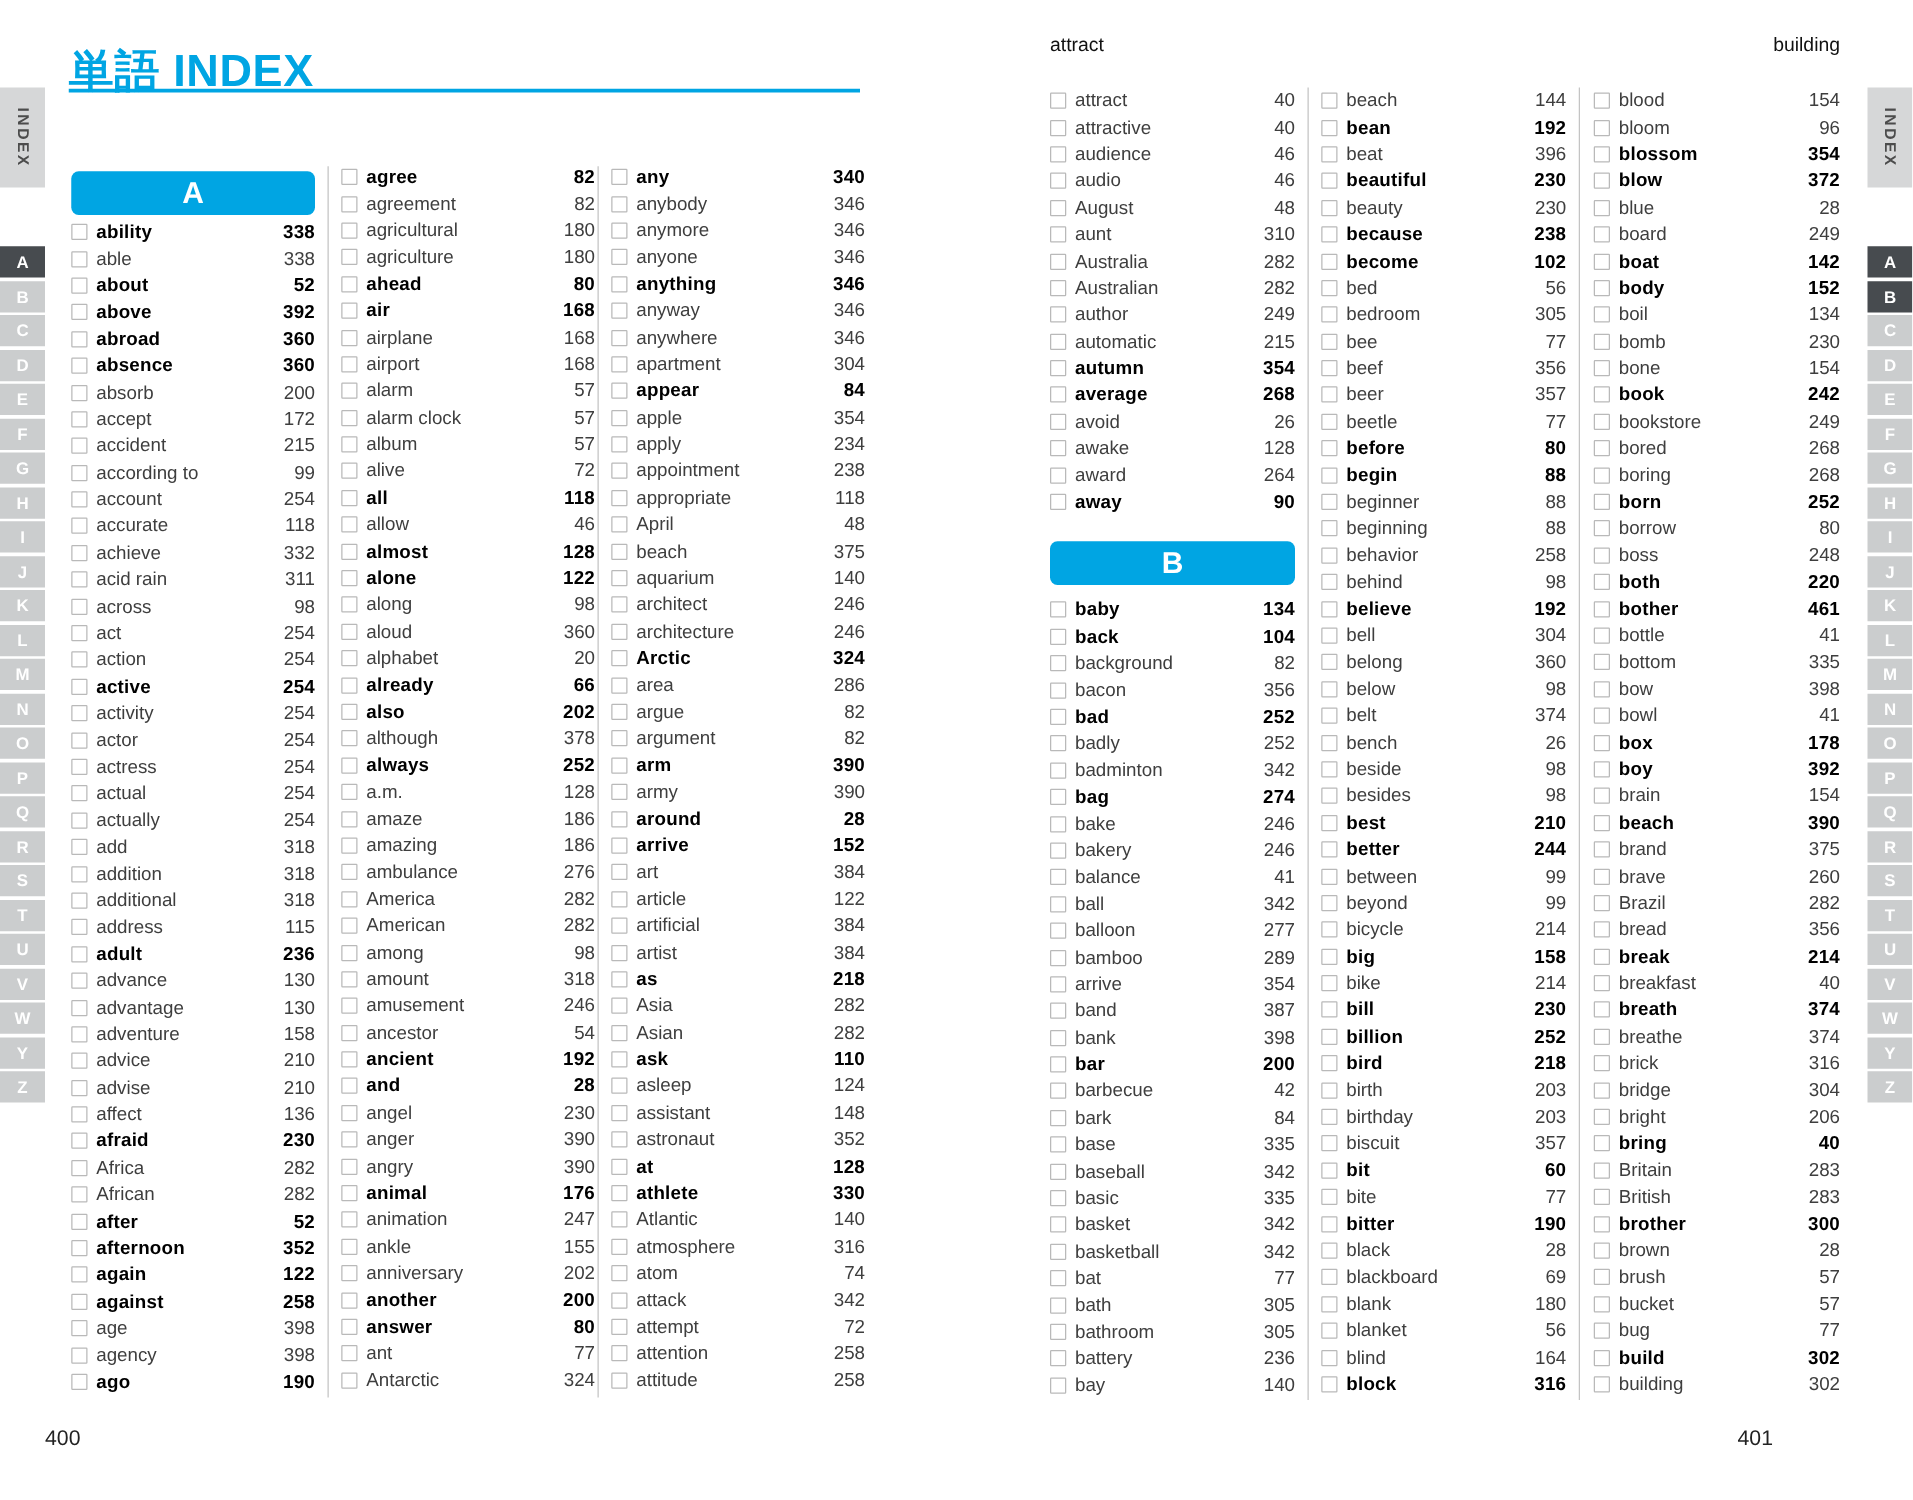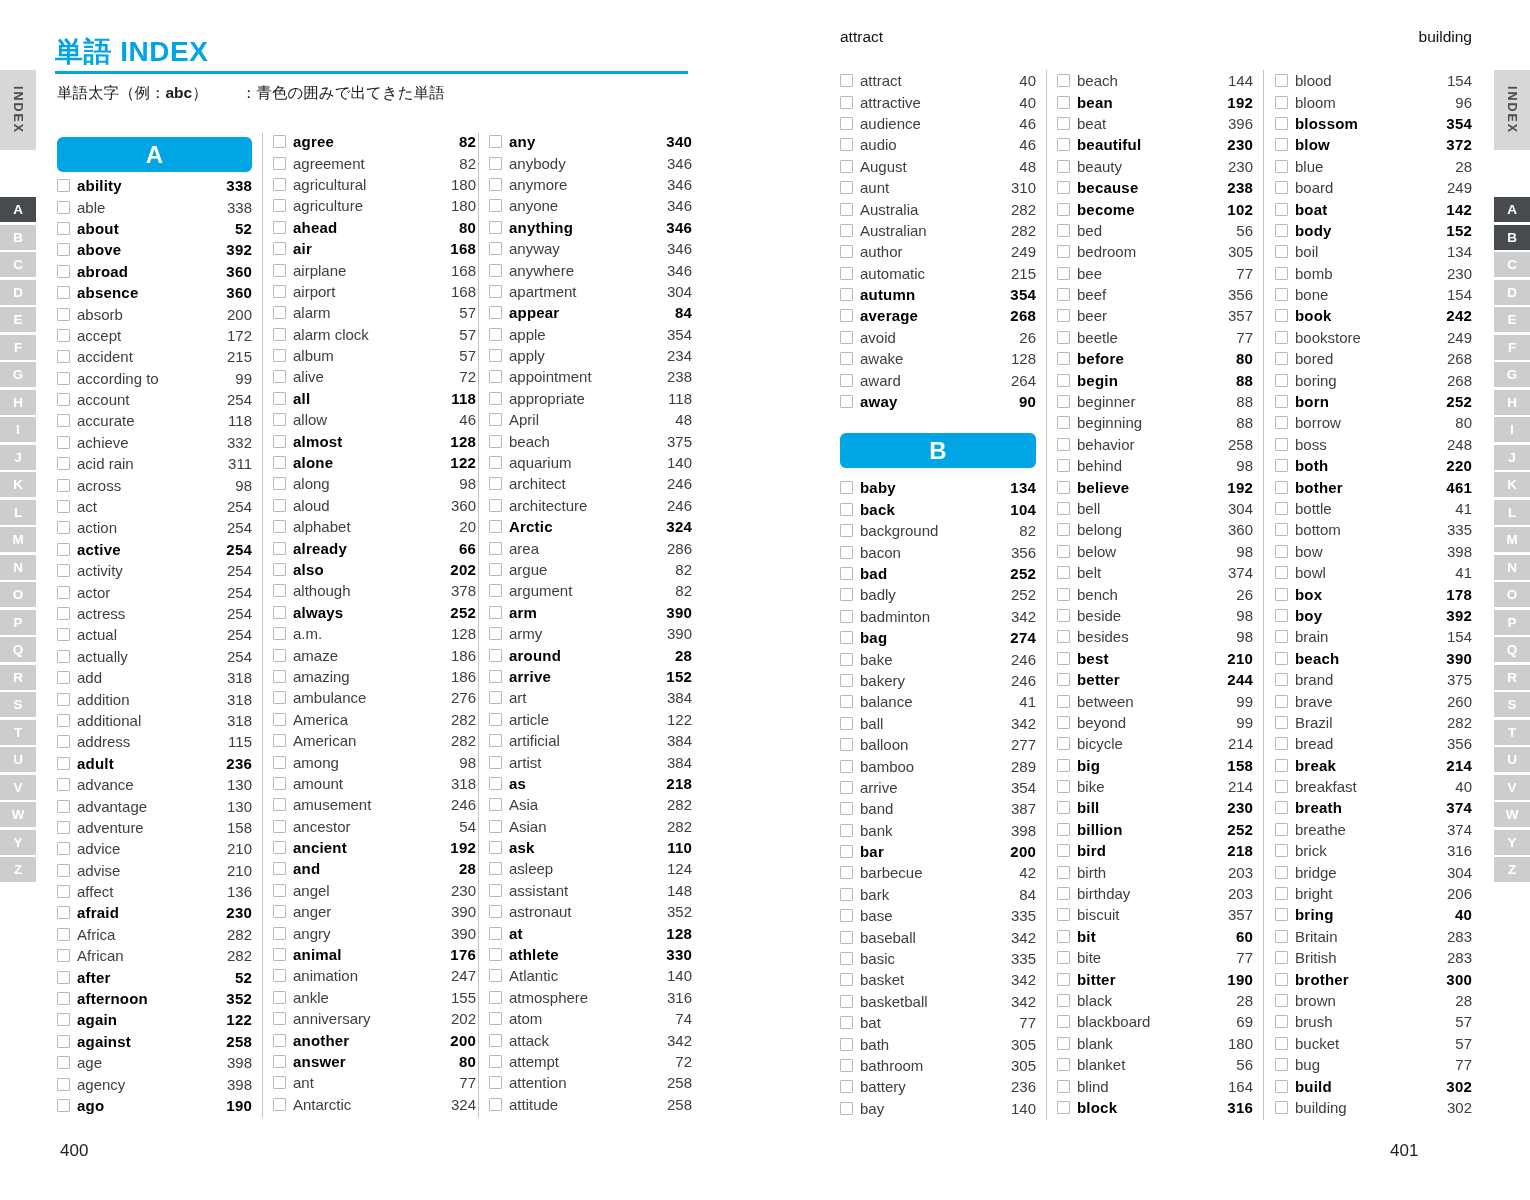--- a/index.html
+++ b/index.html
@@ -12,21 +12,21 @@
   .index-box{position:absolute;top:70px;left:0;width:36px;height:80px;background:#d6d7d8;
              display:flex;align-items:center;justify-content:center;}
   .index-box span{writing-mode:vertical-rl;text-orientation:mixed;font-size:12.5px;
                   color:#4c4c4c;letter-spacing:2px;font-weight:600;}
   .tabs{position:absolute;top:197px;left:0;width:36px;display:flex;flex-direction:column;gap:2.5px;}
   .tab{height:25px;background:var(--tab-inactive,#cbcdce);color:#fff;display:flex;align-items:center;
        justify-content:center;font-size:13.5px;font-weight:700;}
   .tab.active{background:var(--tab-active,#474b4f);}
 
   
-  .title{position:absolute;left:55px;top:33px;font-size:28px;font-weight:700;
+  .title{position:absolute;left:55px;top:33px;font-size:36px;font-weight:700;
          color:var(--accent,#00a5e3);letter-spacing:.5px;}
   .rule{position:absolute;left:55px;top:71px;width:633px;height:3px;background:var(--accent,#00a5e3);}
   .legend{position:absolute;left:57px;top:80px;font-size:15.5px;line-height:26px;color:#1a1a1a;}
   .lhead{display:inline-block;width:184px;}
   .legend-line.bold .sample{font-weight:700;}
 
   
   .banner{background:var(--accent,#00a5e3);border-radius:6px;color:#fff;font-weight:700;
           font-size:24px;display:flex;align-items:center;justify-content:center;height:35px;}
   .banner-a{position:absolute;left:57px;top:137px;width:195px;}
@@ -40,21 +40,21 @@
   .w{white-space:nowrap;}
   .p{margin-left:auto;}
   .entry.bold .w,.entry.bold .p{font-weight:700;color:#000;letter-spacing:.2px;}
   .vline{position:absolute;width:1px;background:#c4c4c4;}
 
   
   .guide{position:absolute;top:28px;font-size:15.5px;color:#111;}
   .guide.gl{left:840px;}
   .guide.gr{left:1300px;width:172px;text-align:right;}
   .folio{position:absolute;top:1141px;font-size:17px;color:#222;}
-  .folio.fl{left:60px;text-align:center;}
+  .folio.fl{left:36px;text-align:center;}
   .folio.fr{left:1390px;width:78px;text-align:left;}
 </style>
 </head>
 <body>
 
 <div class="canvas">
 
   <div class="strip left">
     <div class="index-box">
       <span>INDEX</span>
@@ -268,23 +268,20 @@
         <div class="tab">
           <span>Z</span>
         </div>
       </div>
   </div>
 
   <div class="title">単語 INDEX</div>
   <div class="rule"></div>
   <div class="legend">
 
-      <div class="legend-line bold">
-        <span class="lhead"><span>単語太字（例：</span><span class="sample">abc</span><span>）</span></span><span class="ldesc">：青色の囲みで出てきた単語</span>
-      </div>
 
     </div>
 
   <div class="banner banner-a">
     <span>A</span>
   </div>
 
   <div class="col" style="left:57px;top:175px;width:195px">
 
       <div class="entry bold">

